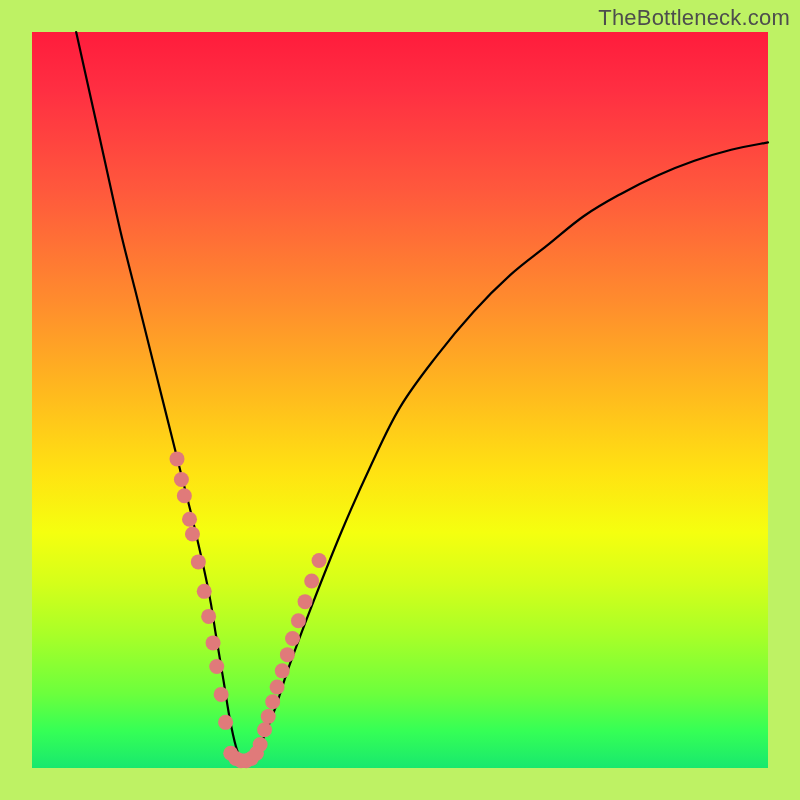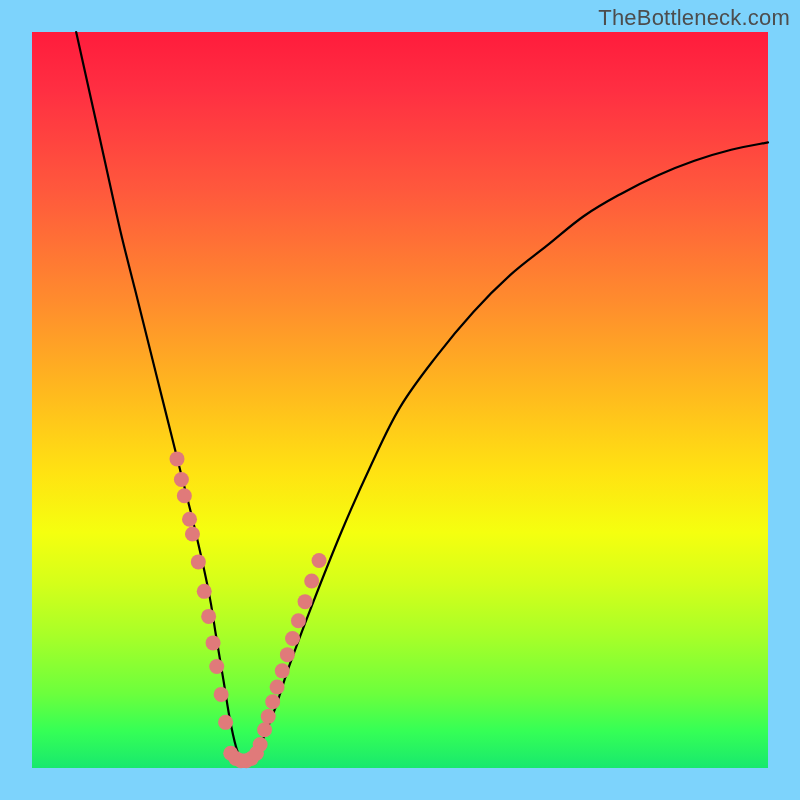--- a/index.html
+++ b/index.html
@@ -9,21 +9,21 @@
     height: 800px;
     overflow: hidden;
     background: #000;
     font-family: Arial, Helvetica, sans-serif;
   }
   .frame {
     position: absolute;
     top: 0; left: 0;
     width: 800px;
     height: 800px;
-    background: #7dd3fc;
+    background: #bef264;
   }
   .plot-area {
     position: absolute;
     top: 32px;
     left: 32px;
     width: 736px;
     height: 736px;
     
     background: linear-gradient(
       to bottom,

